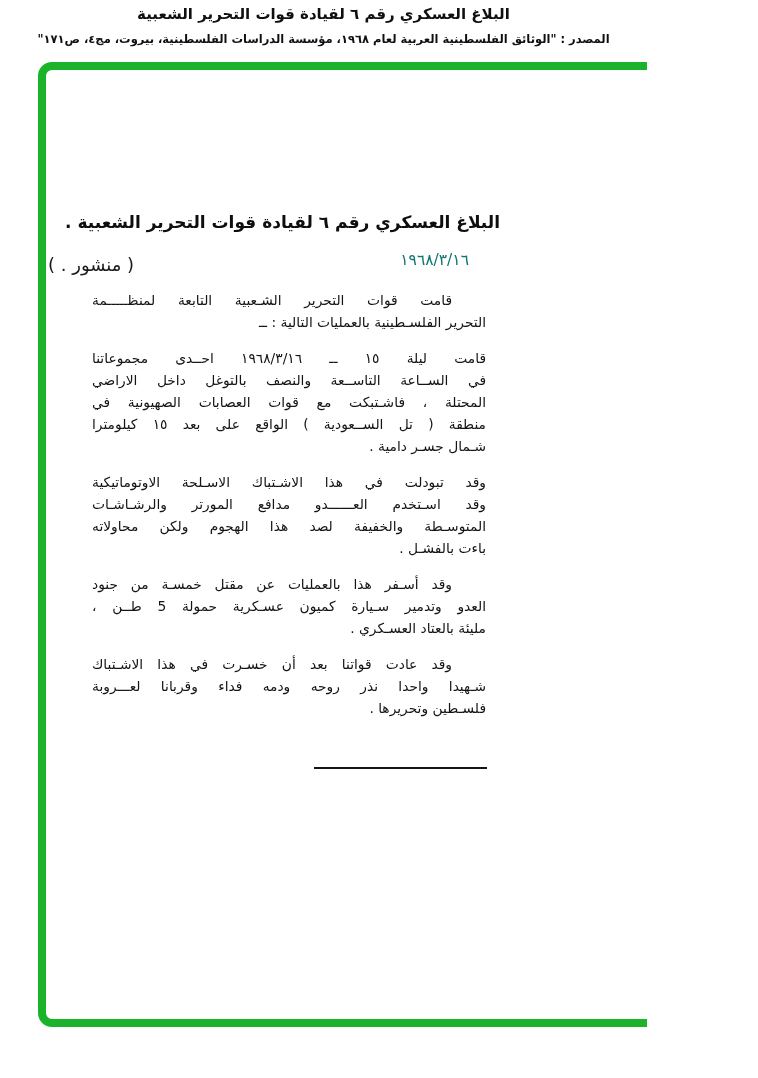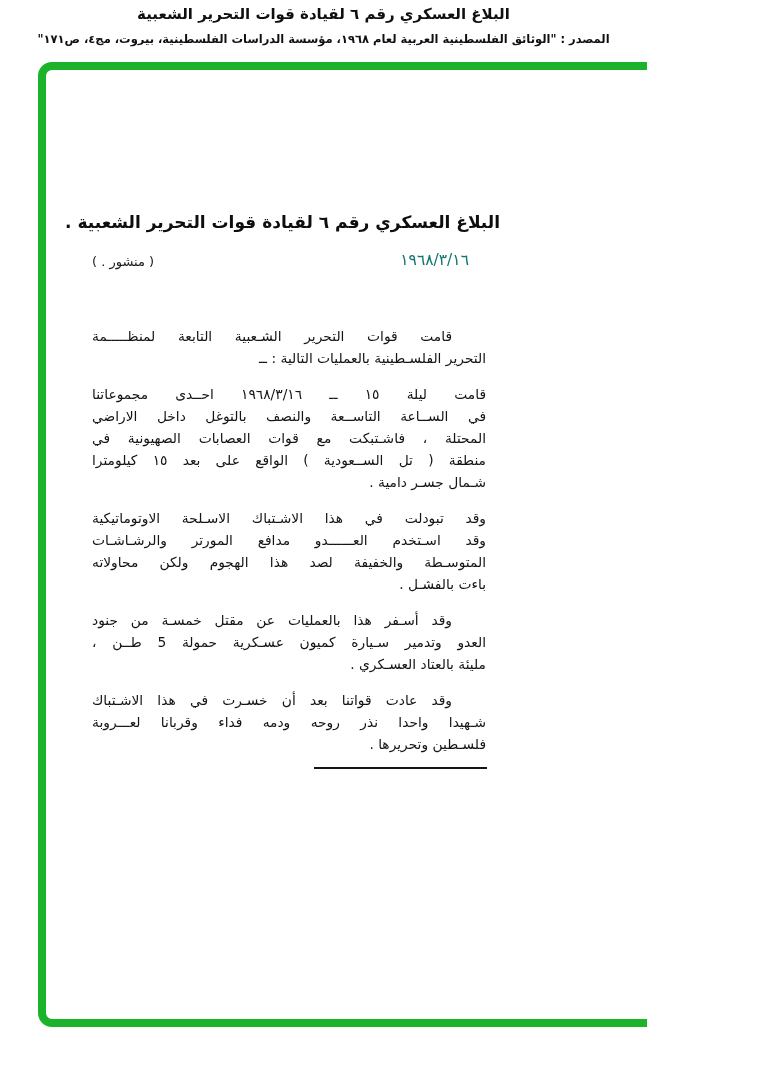--- a/index.html
+++ b/index.html
@@ -59,34 +59,32 @@
     position: absolute;
     top: 251px; right: 178px;
     direction: rtl;
     font-size: 15.5px;
     color: #0f766e;
   }
   .margin-note {
     position: absolute;
     top: 254px; left: 48px;
     direction: rtl;
-    font-size: 13px;
+    font-size: 18px;
     white-space: nowrap;
     color: #1a1a1a;
-    margin-left: 44px;
   }
   .doc-body {
     position: absolute;
     top: 289px; right: 161px;
     width: 394px;
     direction: rtl;
     font-size: 13.8px;
     line-height: 22px;
     color: #141414;
-    margin-top: 36px;
   }
   .para { margin: 0 0 14px 0; }
   .line {
     text-align: justify;
     text-align-last: justify;
   }
   .line.last { text-align-last: right; }
   .line.indent { padding-right: 34px; }
   .divider {
     position: absolute;

